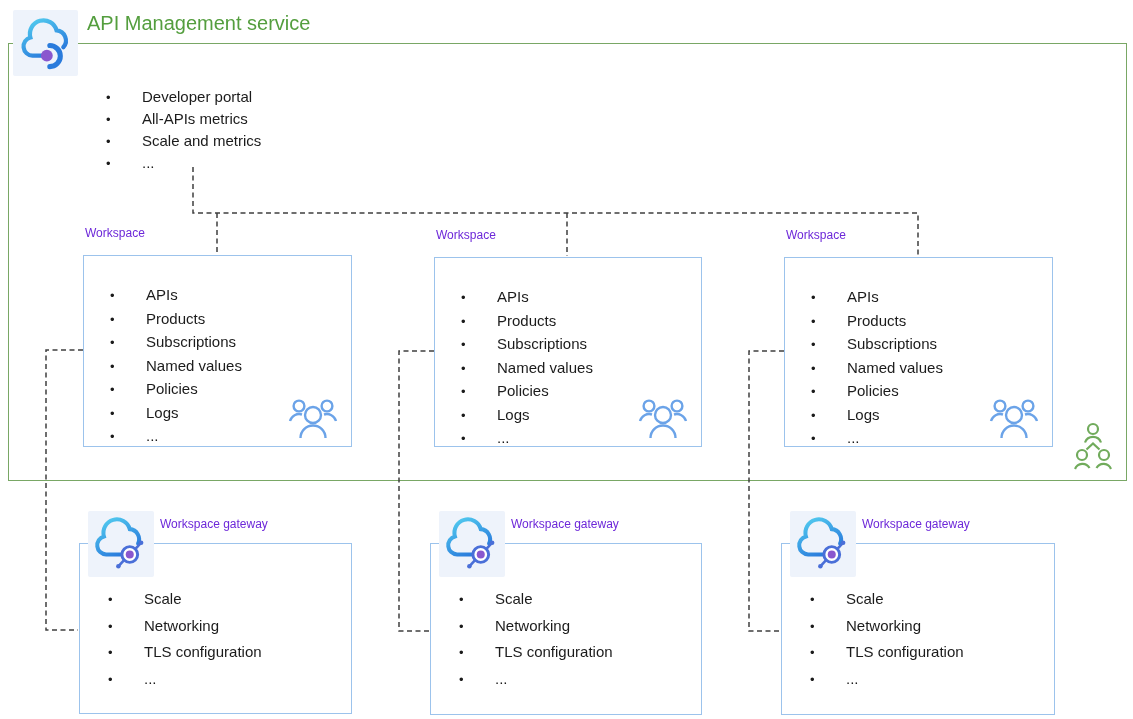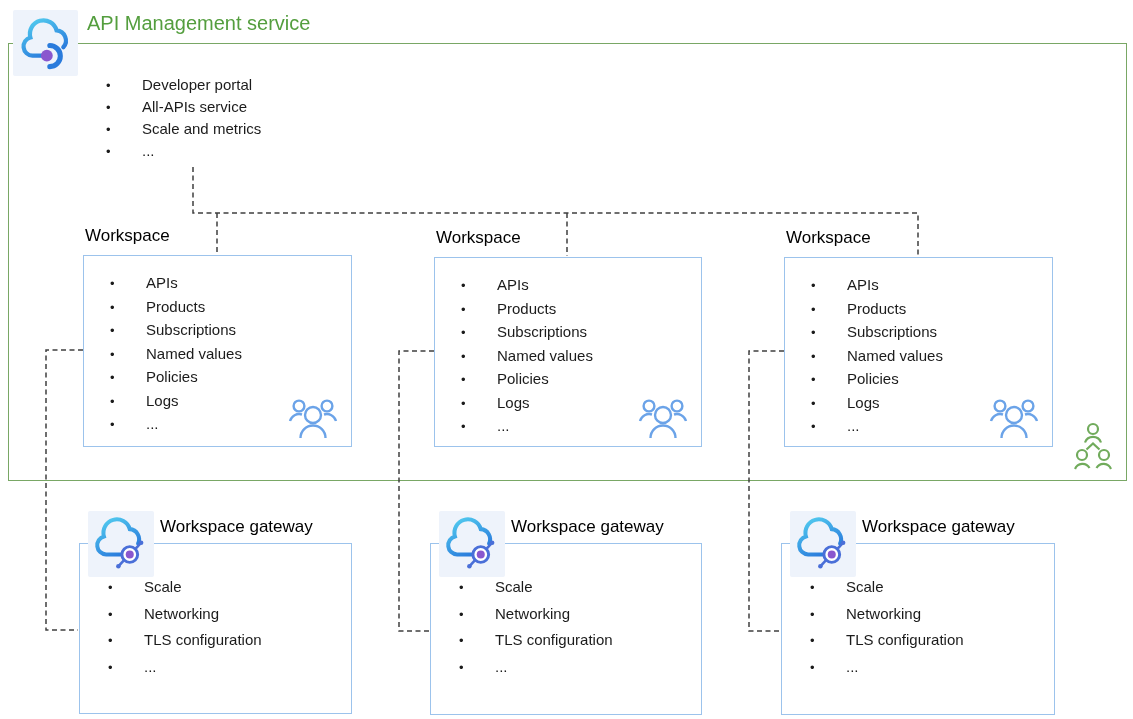--- a/index.html
+++ b/index.html
@@ -17,29 +17,29 @@
     display:flex;align-items:center;justify-content:center;z-index:3;
   }
   #apim-tile{left:13px;top:10px;width:65px;height:66px;}
   .service-title{
     position:absolute;left:87px;top:12px;font-size:20px;color:#549e3e;z-index:2;white-space:nowrap;
   }
   
   ul.blist{list-style:none;margin:0;padding:0;}
   ul.blist li{display:flex;align-items:baseline;}
   ul.blist .bul{flex:0 0 36px;font-size:13px;color:#1b1b1b;}
-  ul.blist .txt{font-size:15px;color:#1b1b1b;white-space:nowrap;}
+  ul.blist .txt{font-size:15px;color:#1b1b1b;white-space:nowrap;margin-top:12px;}
   #service-list{position:absolute;left:106px;top:76px;z-index:2;}
   #service-list li{height:22px;}
   
   .ws-box,.gw-box{
     position:absolute;background:#ffffff;border:1.4px solid #9cc3ec;z-index:2;
   }
   .ws-title,.gw-title{
-    position:absolute;font-size:17px;color:#000000;z-index:3;white-space:nowrap;
+    position:absolute;font-size:12px;color:#6d28d9;z-index:3;white-space:nowrap;
   }
   .ws-box ul.blist{position:absolute;left:26px;top:18px;}
   .ws-box ul.blist li{height:23.5px;}
   .gw-box ul.blist{position:absolute;left:28px;top:34px;}
   .gw-box ul.blist li{height:26.5px;}
   .people-blue{position:absolute;right:13px;bottom:7px;z-index:3;}
   
   #ws1{left:83px;top:255px;width:267px;height:190px;}
   #ws2{left:434px;top:257px;width:266px;height:188px;}
   #ws3{left:784px;top:257px;width:267px;height:188px;}
@@ -92,21 +92,21 @@
   </div>
   <div class="service-title">API Management service</div>
 
   <ul class="blist" id="service-list">
       <li>
         <span class="bul">•</span>
         <span class="txt">Developer portal</span>
       </li>
       <li>
         <span class="bul">•</span>
-        <span class="txt">All-APIs service</span>
+        <span class="txt">All-APIs metrics</span>
       </li>
       <li>
         <span class="bul">•</span>
         <span class="txt">Scale and metrics</span>
       </li>
       <li>
         <span class="bul">•</span>
         <span class="txt">...</span>
       </li>
     </ul>

